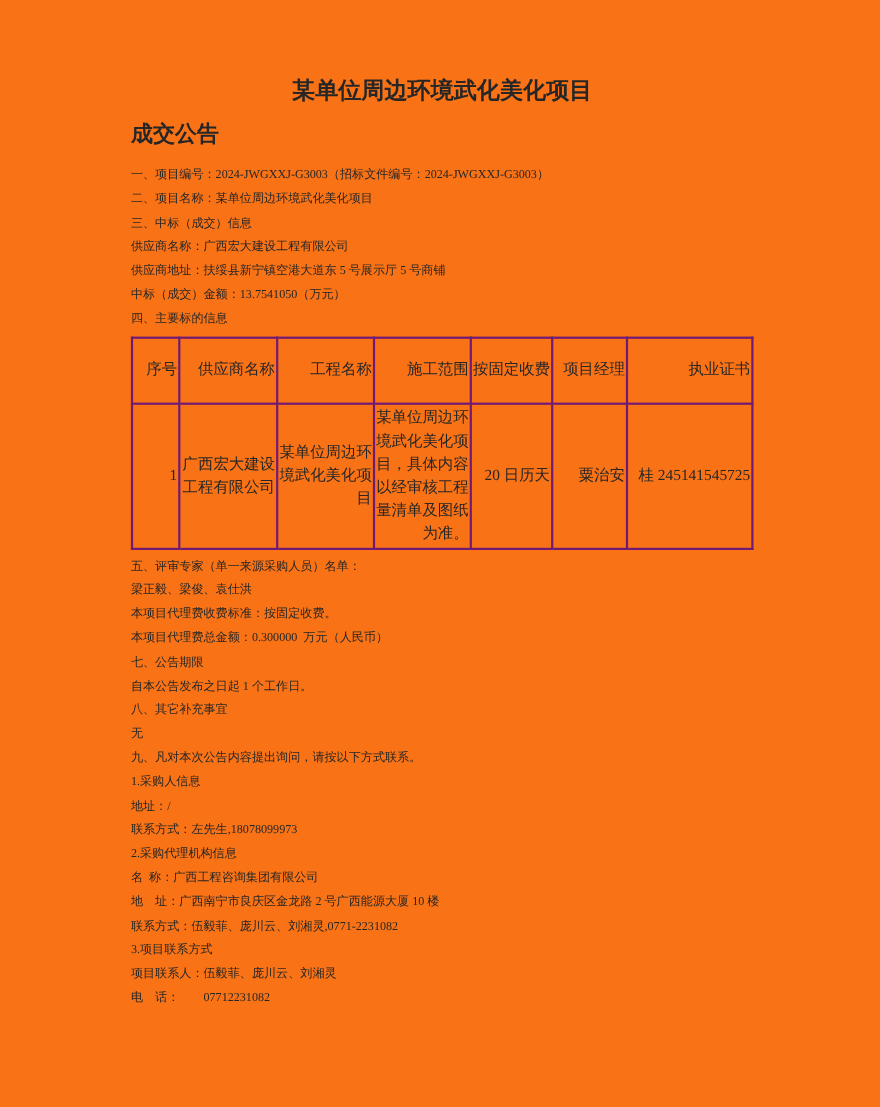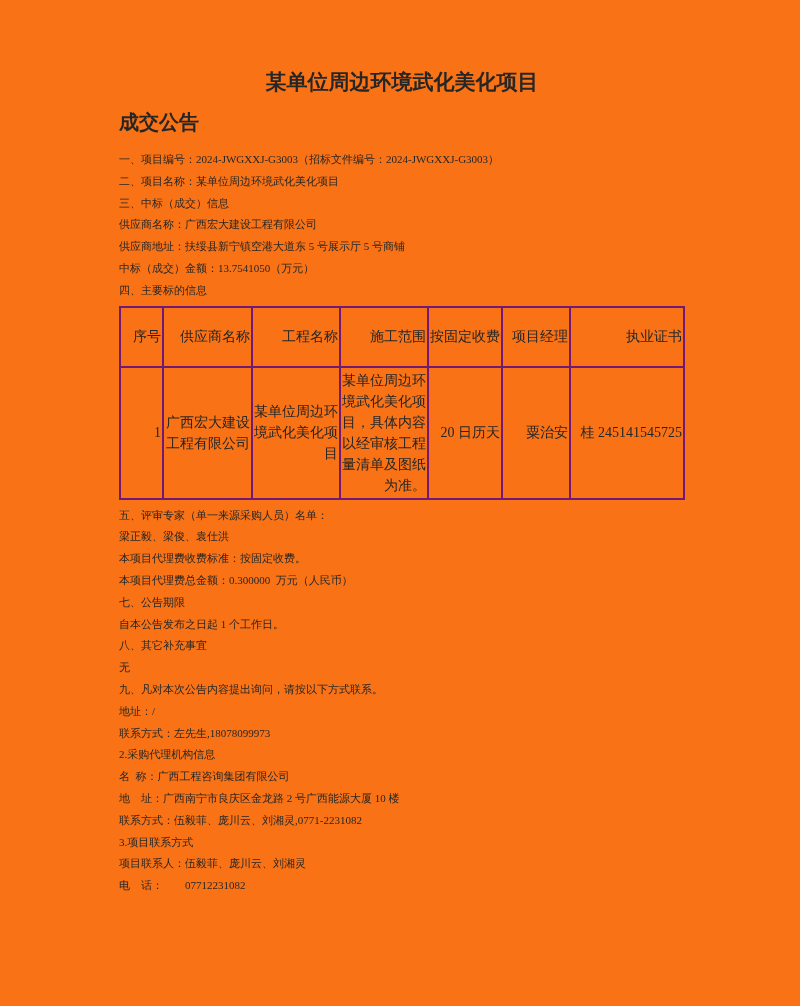--- a/index.html
+++ b/index.html
@@ -115,20 +115,21 @@
 
   <p class="line">五、评审专家（单一来源采购人员）名单：</p>
   <p class="line">梁正毅、梁俊、袁仕洪</p>
   <p class="line">本项目代理费收费标准：按固定收费。</p>
   <p class="line">本项目代理费总金额：0.300000  万元（人民币）</p>
   <p class="line">七、公告期限</p>
   <p class="line">自本公告发布之日起 1 个工作日。</p>
   <p class="line">八、其它补充事宜</p>
   <p class="line">无</p>
   <p class="line">九、凡对本次公告内容提出询问，请按以下方式联系。</p>
+  <p class="line">1.采购人信息</p>
   <p class="line">地址：/</p>
   <p class="line">联系方式：左先生,18078099973</p>
   <p class="line">2.采购代理机构信息</p>
   <p class="line">名  称：广西工程咨询集团有限公司</p>
   <p class="line">地　址：广西南宁市良庆区金龙路 2 号广西能源大厦 10 楼</p>
   <p class="line">联系方式：伍毅菲、庞川云、刘湘灵,0771-2231082</p>
   <p class="line">3.项目联系方式</p>
   <p class="line">项目联系人：伍毅菲、庞川云、刘湘灵</p>
   <p class="line">电　话：　　07712231082</p>
 

